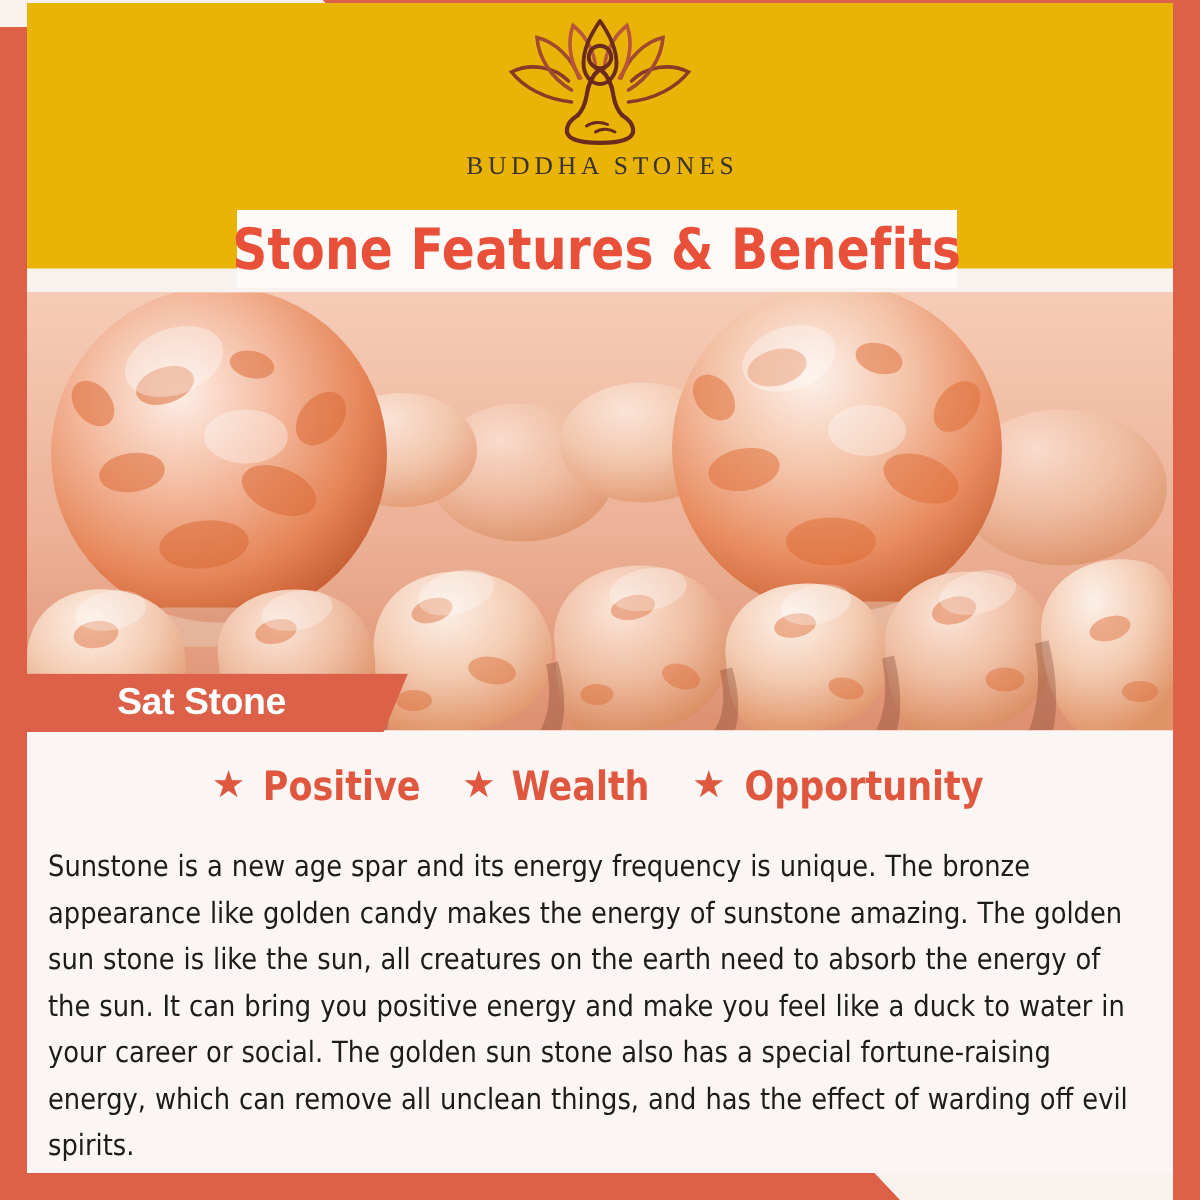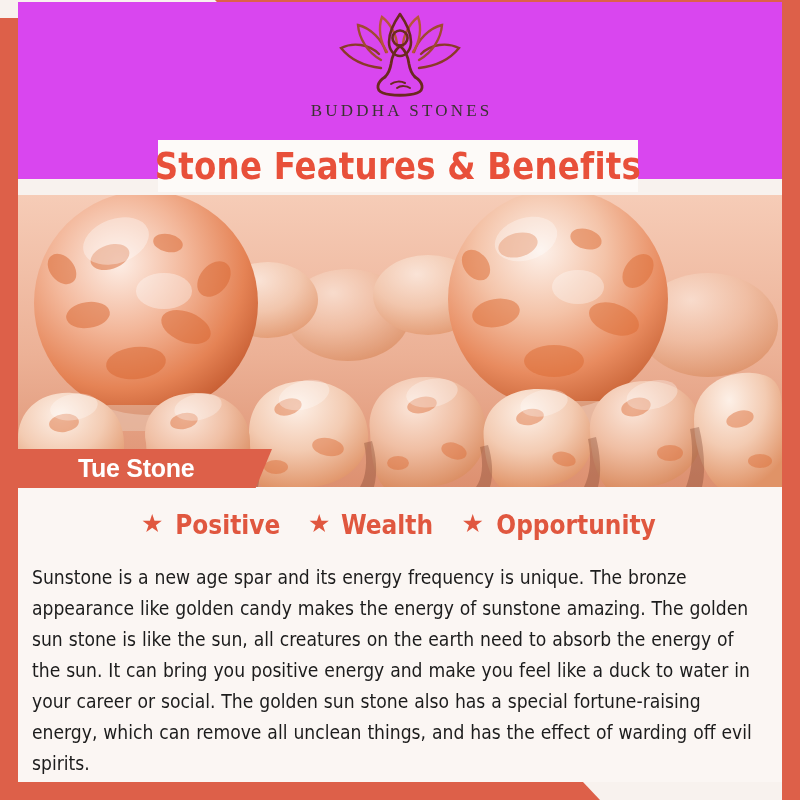--- a/index.html
+++ b/index.html
@@ -48,21 +48,21 @@
     bottom: 0;
   }
 
   
   .header {
     position: absolute;
     left: 18px;
     top: 2px;
     right: 18px;
     height: 177px;
-    background: #d946ef;
+    background: #eab308;
     padding-left: 24px;
   }
   .logo-wrap {
     position: absolute;
     left: 0;
     right: 0;
     top: 10px;
     display: flex;
     flex-direction: column;
     align-items: center;
@@ -354,21 +354,21 @@
         <path d="M462 252 C466 270 464 284 458 292 L472 292 C476 280 474 262 470 250 Z"></path>
         <path d="M570 244 C574 264 572 280 566 292 L580 292 C584 278 582 258 578 242 Z"></path>
         <path d="M228 256 C232 272 230 284 226 292 L240 292 C243 280 241 264 237 254 Z"></path>
         <path d="M104 258 C108 274 106 284 102 292 L118 292 C121 280 119 264 114 256 Z"></path>
         <path d="M672 234 C676 256 674 276 668 292 L684 292 C688 276 686 252 681 232 Z"></path>
       </g>
     </svg>
   </div>
 
   <div class="ribbon">
-    <span class="ribbon-text">Tue Stone</span>
+    <span class="ribbon-text">Sat Stone</span>
   </div>
 
   <div class="content">
     <div class="keywords">
       <div class="keyword">
         <span class="star">★</span>
         <span class="keyword-label">Positive</span>
       </div>
       <div class="keyword">
         <span class="star">★</span>

